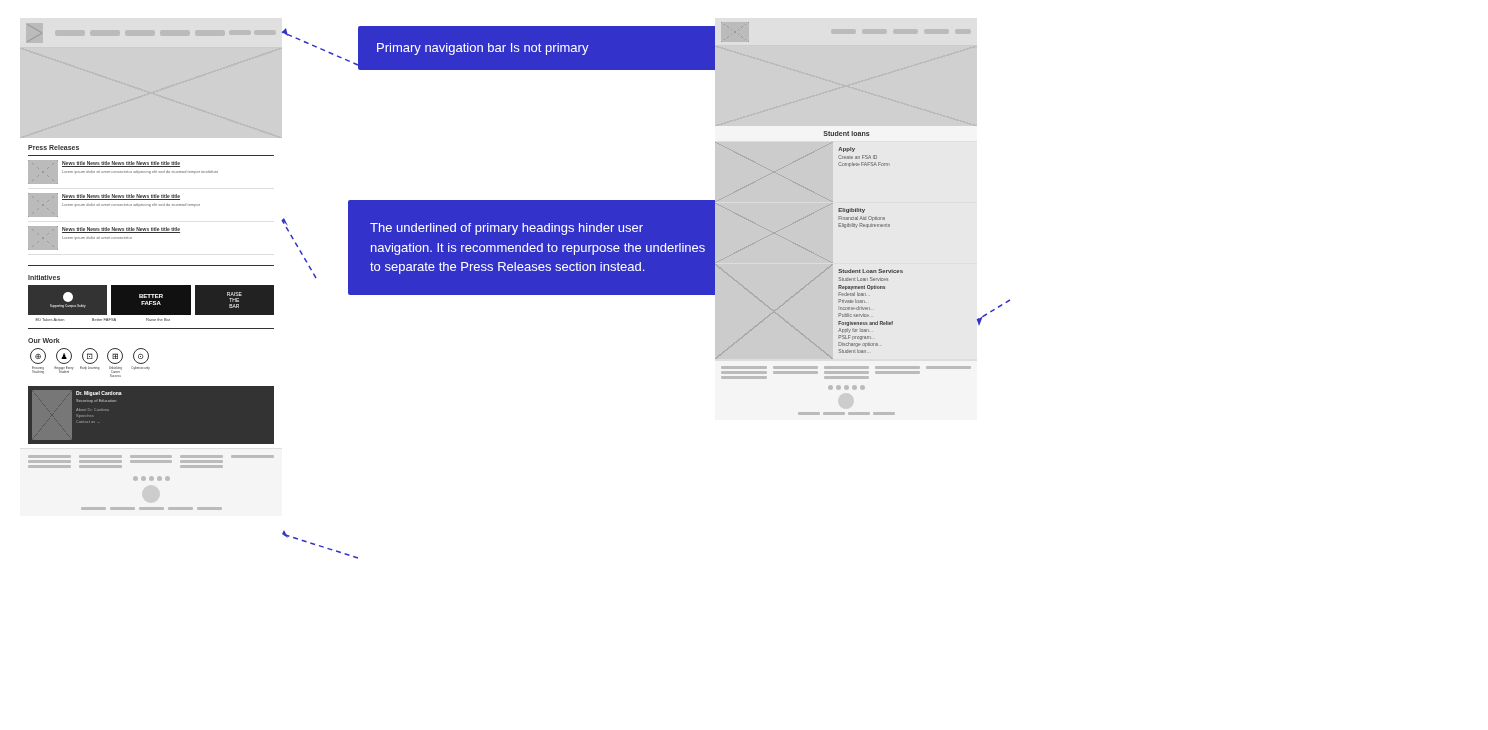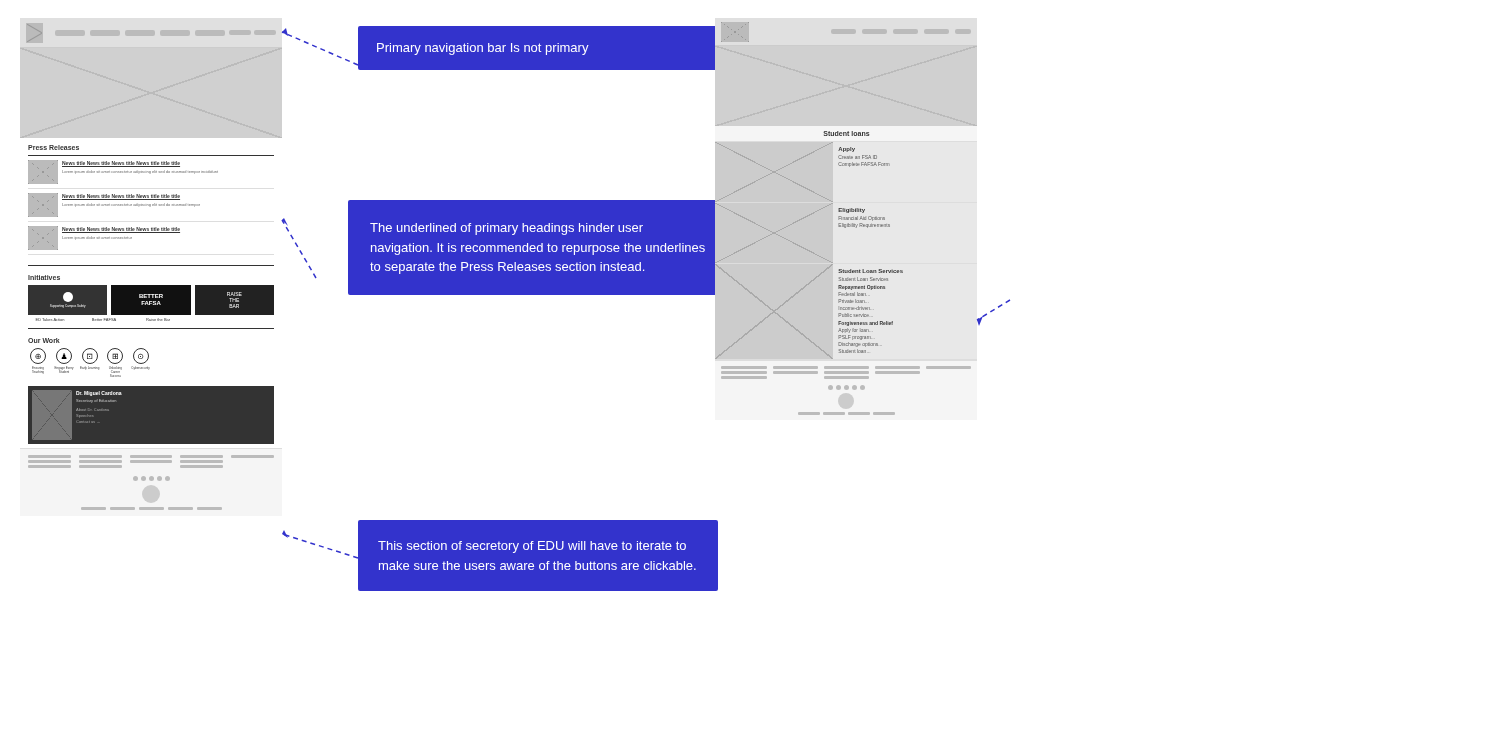--- a/index.html
+++ b/index.html
@@ -671,23 +671,20 @@
     </div>
 
     <div class="annotation-box" style="top: 16px; left: 338px; width: 360px; padding: 12px 18px;">
       <span>Primary navigation bar Is not primary</span>
     </div>
 
     <div class="annotation-box" style="top: 190px; left: 296px; width: 380px; padding: 18px 22px; margin-left: 32px;">
       <span>The underlined of primary headings hinder user navigation. It is recommended to repurpose the underlines to separate the Press Releases section instead.</span>
     </div>
 
-    <div class="annotation-box" style="top: 510px; left: 338px; width: 360px; padding: 16px 20px;">
-      <span>This section of secretory of EDU will have to iterate to make sure the users aware of the buttons are clickable.</span>
-    </div>
 
     <svg class="left-annotations">
 
       <line x1="338" y1="55" x2="262" y2="22" stroke="#3333cc" stroke-width="1.5" stroke-dasharray="5,4" fill="none"></line>
       <polygon points="262,22 268,26 266,18" fill="#3333cc"></polygon>
 
       <line x1="296" y1="268" x2="262" y2="210" stroke="#3333cc" stroke-width="1.5" stroke-dasharray="5,4" fill="none"></line>
       <polygon points="262,210 268,216 264,208" fill="#3333cc"></polygon>
 
       <line x1="338" y1="548" x2="262" y2="524" stroke="#3333cc" stroke-width="1.5" stroke-dasharray="5,4" fill="none"></line>

